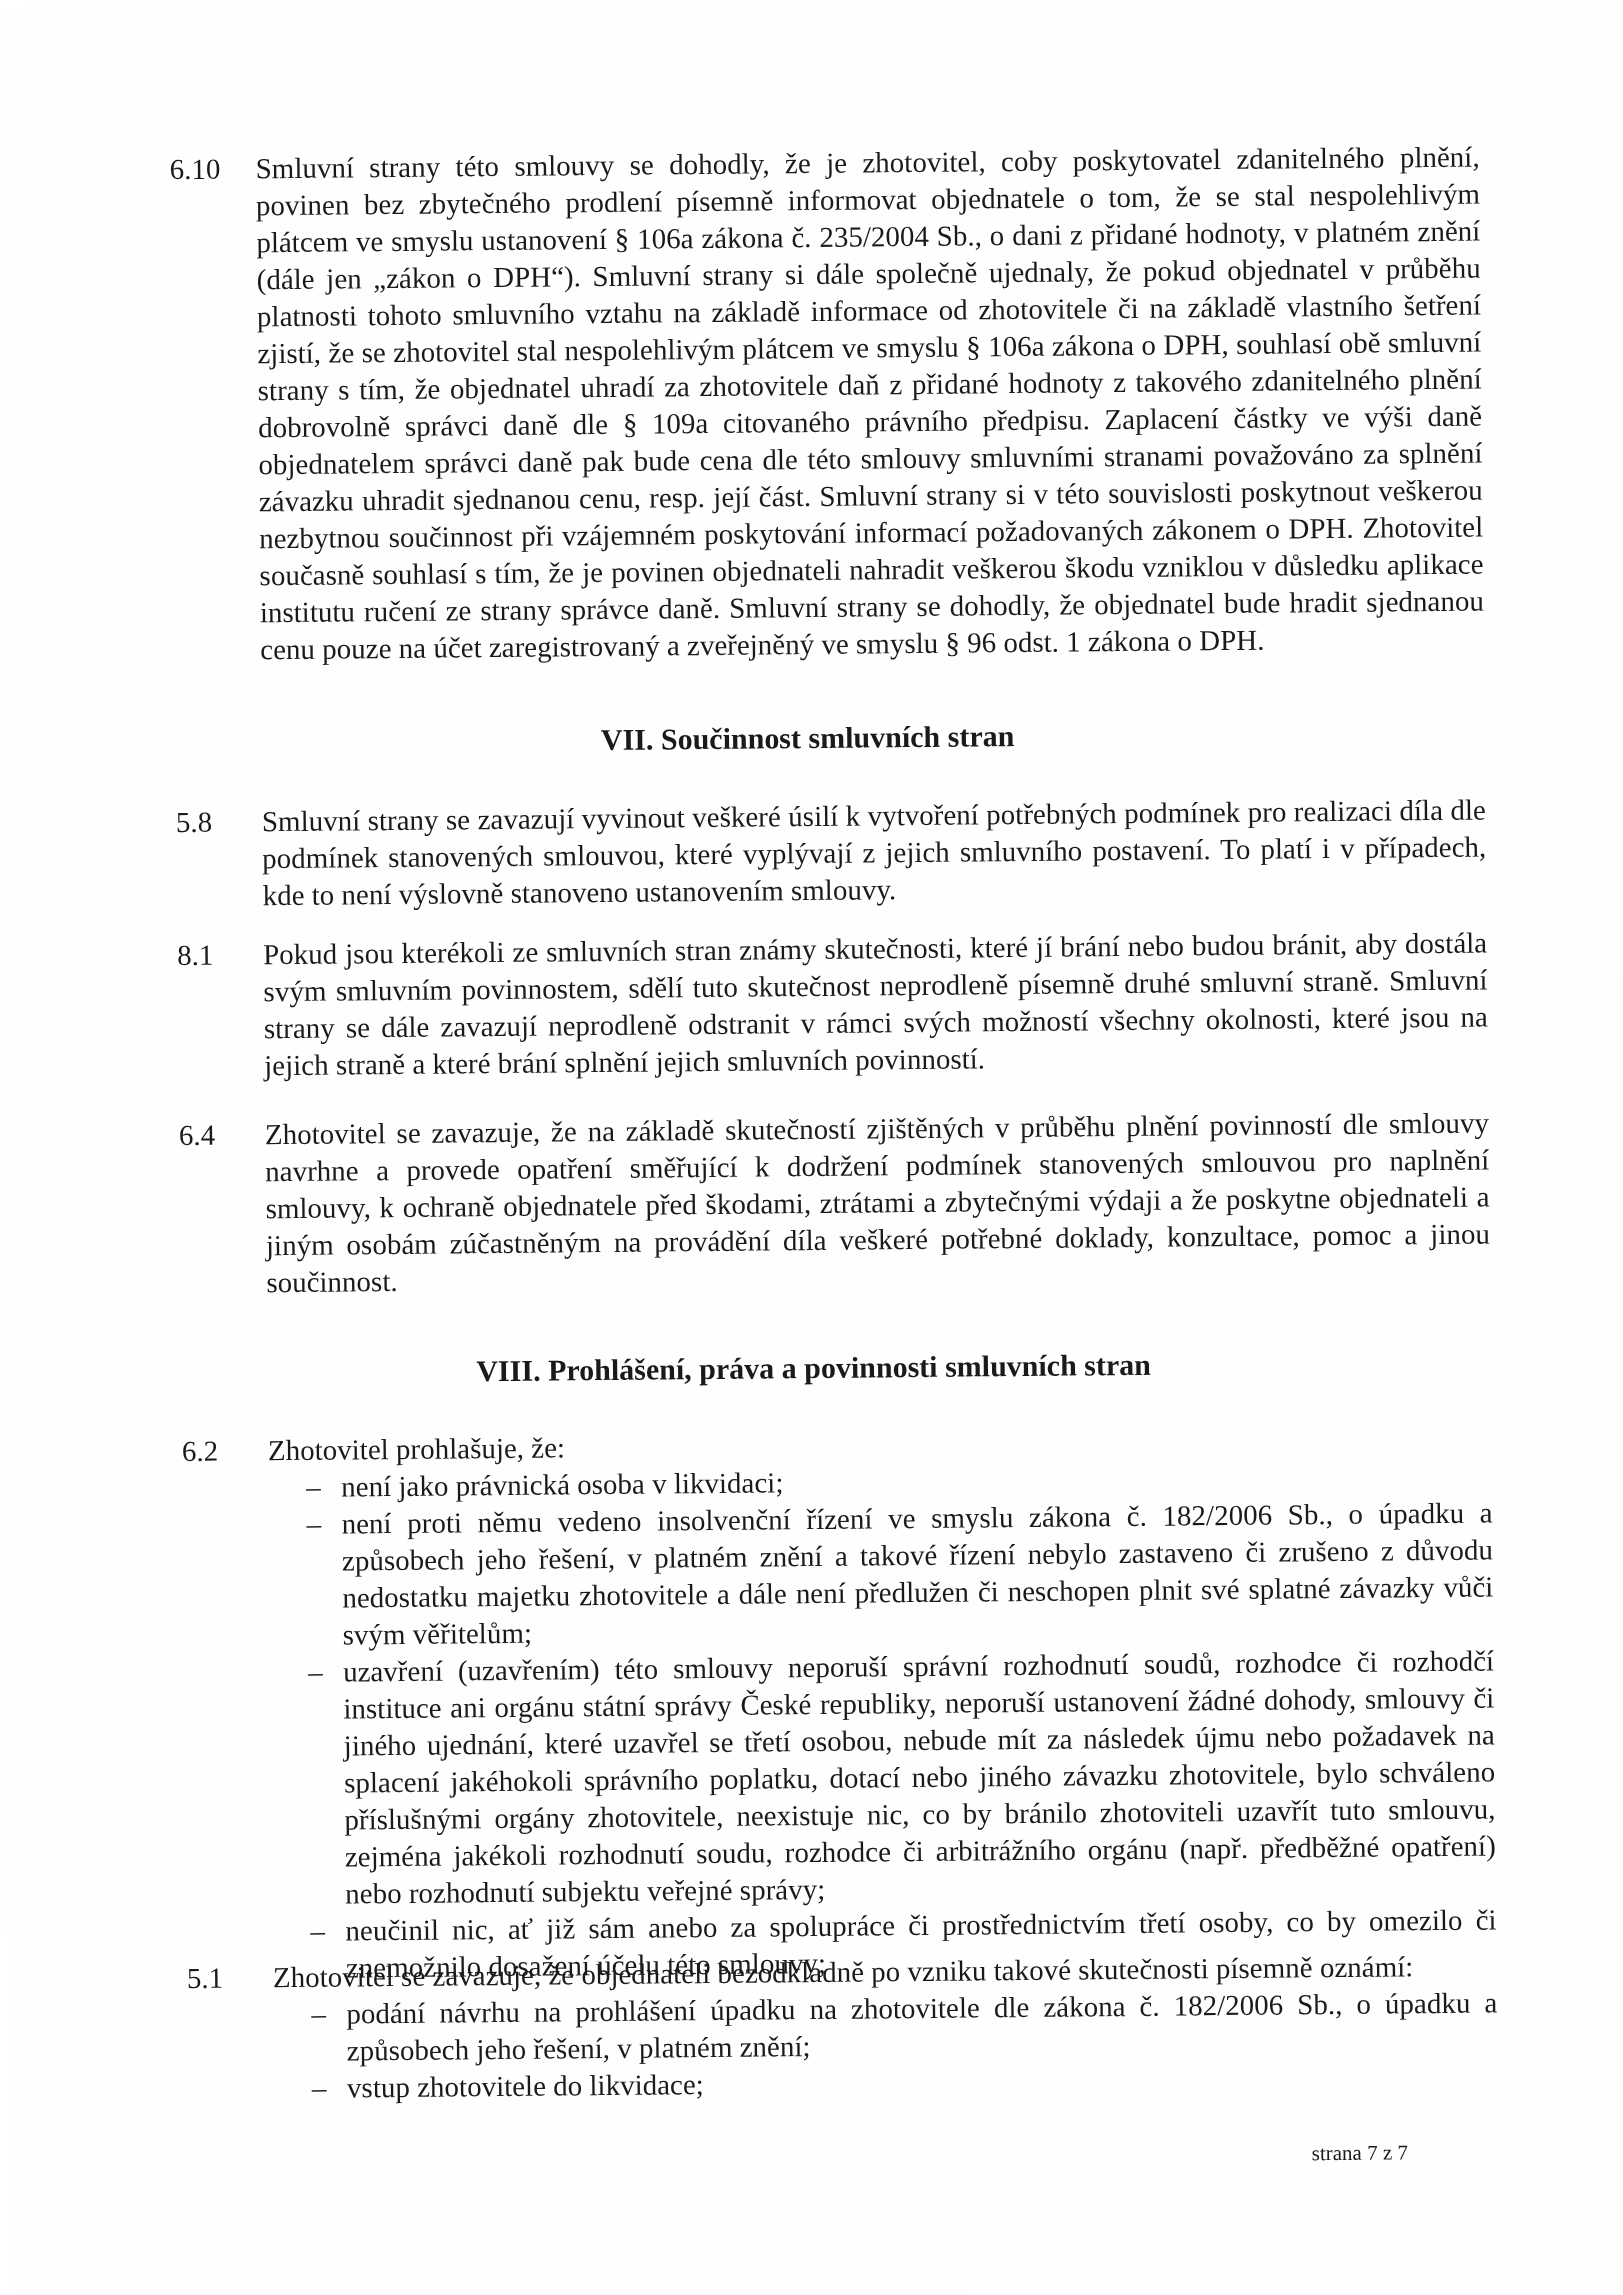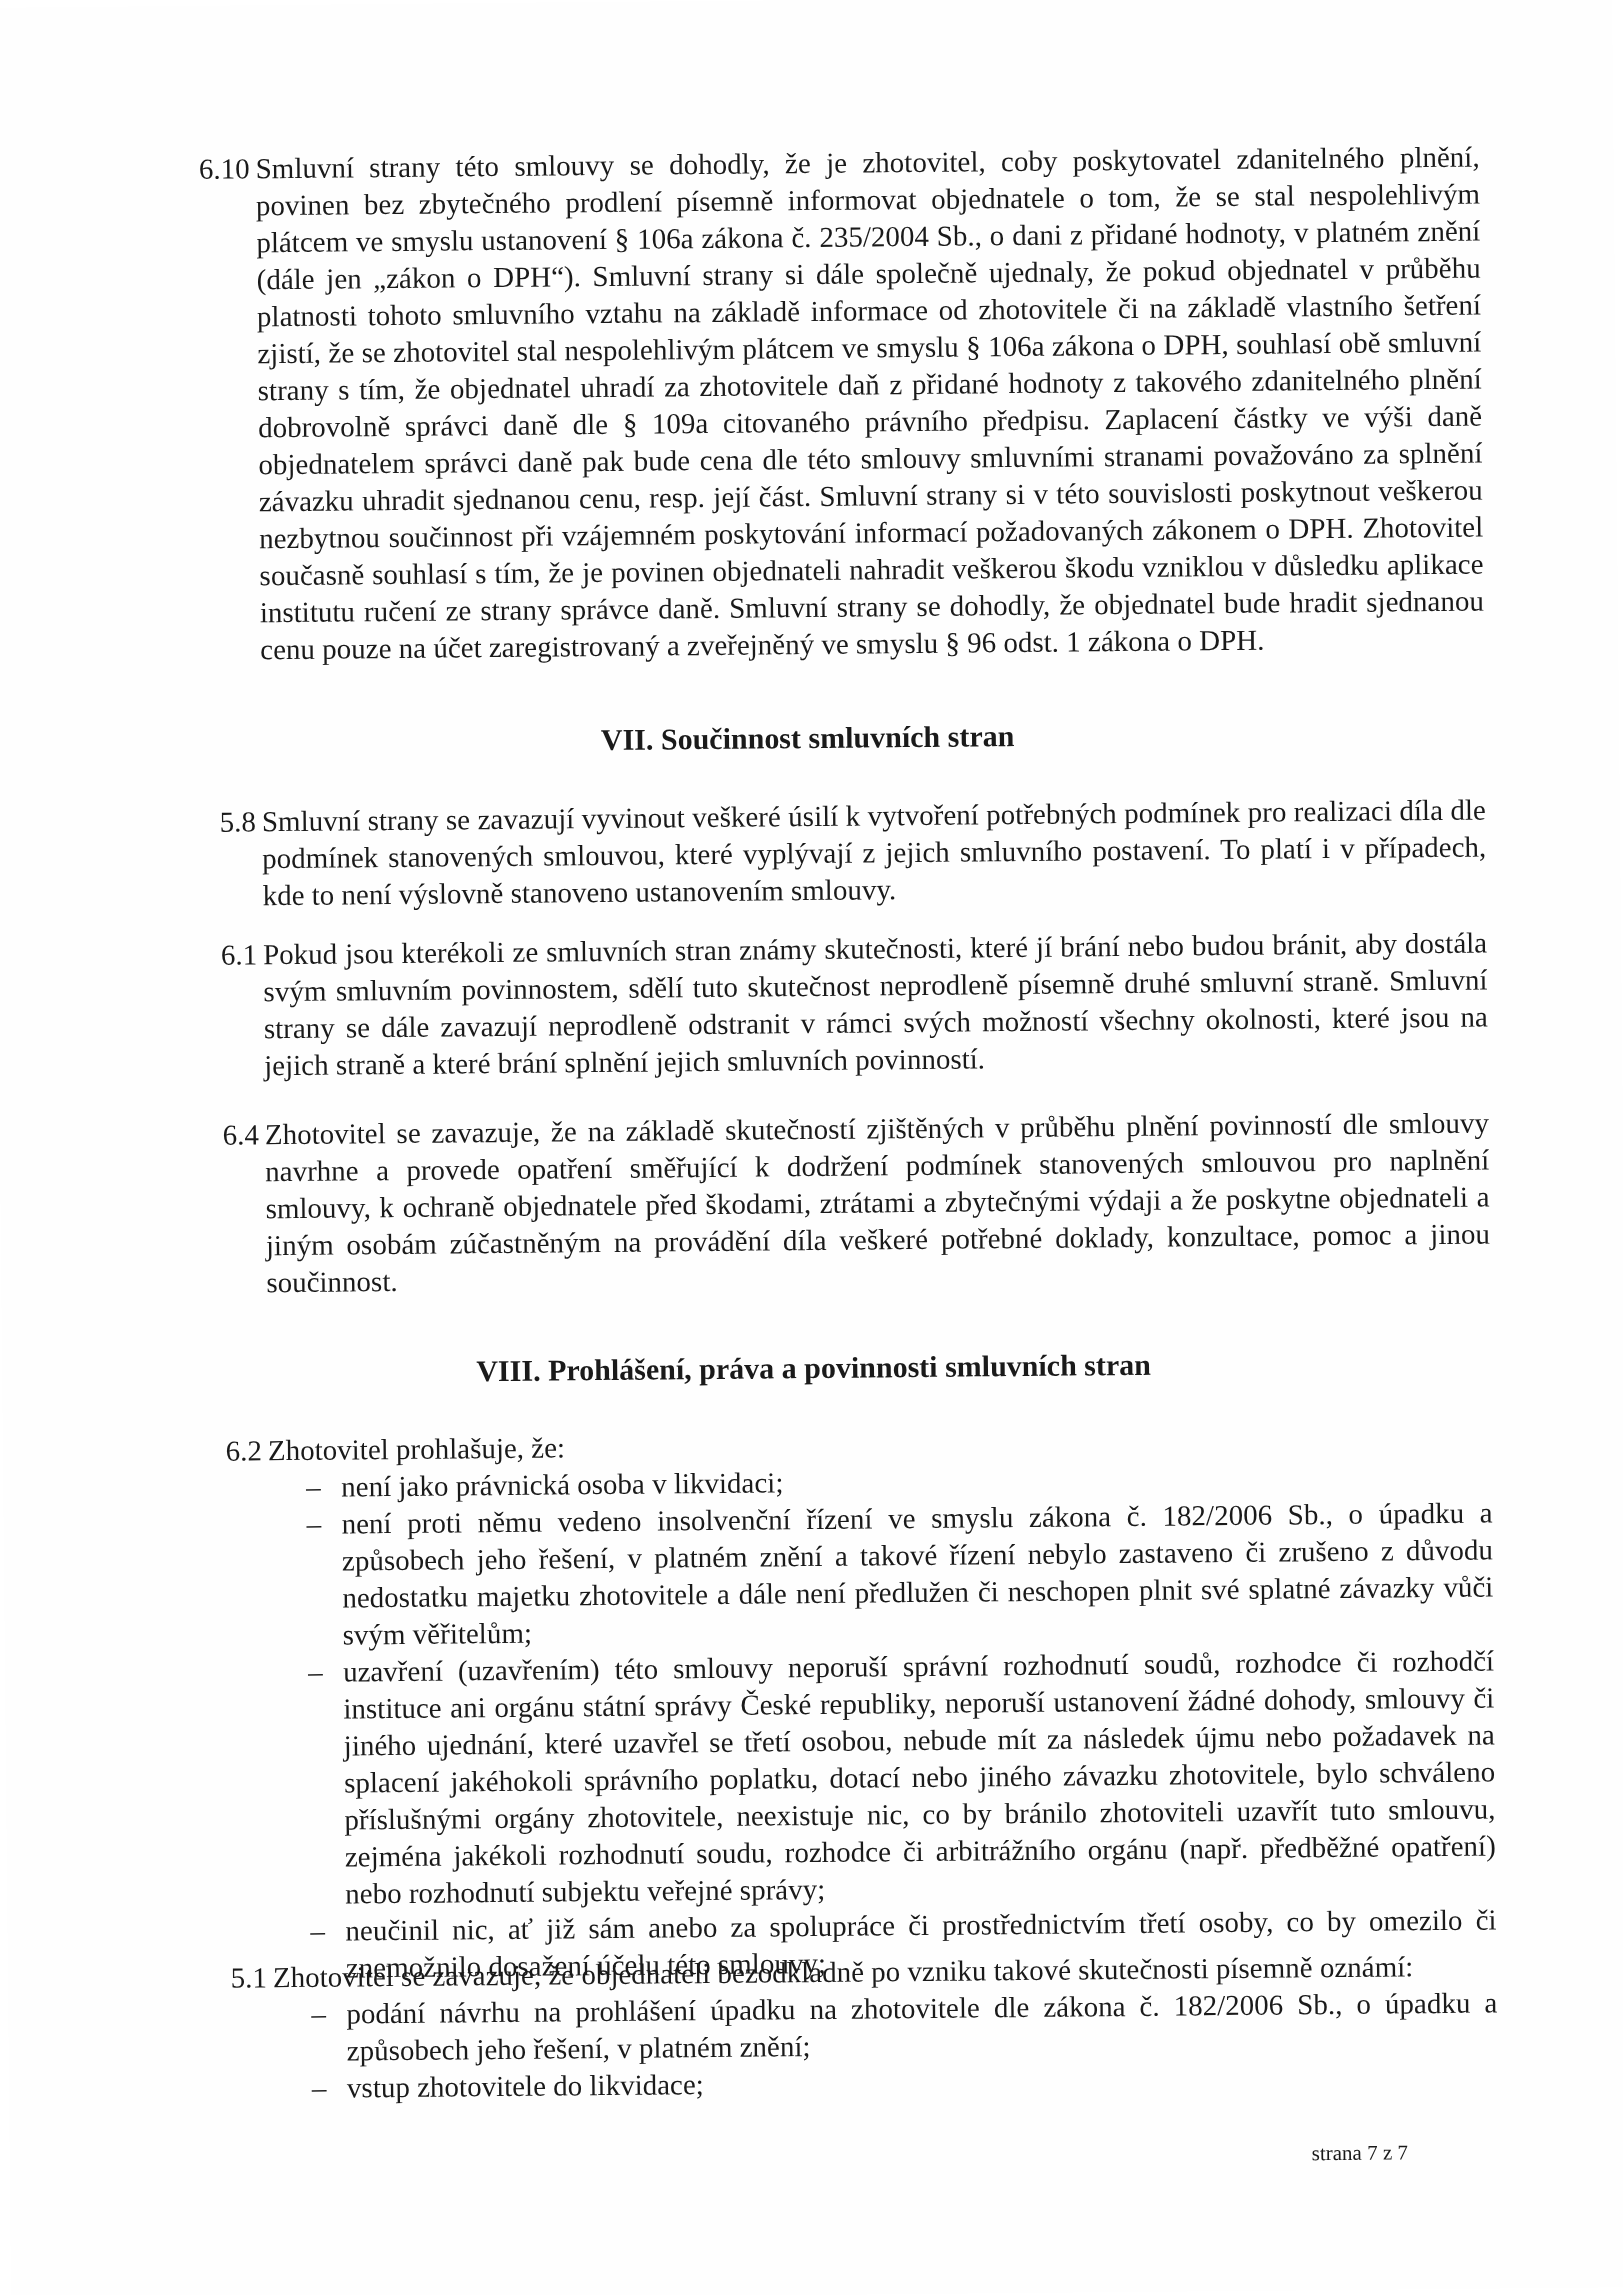--- a/index.html
+++ b/index.html
@@ -26,24 +26,23 @@
   }
   .clause {
     position: absolute;
     left: 167px;
     width: 1322px;
     font-size: 29px;
     line-height: 37px;
   }
   .clause-num {
     position: absolute;
-    left: 0;
+    left: 12px;
     top: 0;
     width: 92px;
-    text-align: right;
   }
   .clause-body {
     margin-left: 98px;
     text-align: justify;
     text-justify: inter-word;
   }
   .section-heading {
     position: absolute;
     left: 0;
     width: 1623px;
@@ -86,21 +85,21 @@
   </div>
 
   <div class="section-heading" style="top:718px;">VII. Součinnost smluvních stran</div>
 
   <div class="clause" style="top:798px;">
     <span class="clause-num">5.8</span>
     <div class="clause-body">Smluvní strany se zavazují vyvinout veškeré úsilí k vytvoření potřebných podmínek pro realizaci díla dle podmínek stanovených smlouvou, které vyplývají z jejich smluvního postavení. To platí i v případech, kde to není výslovně stanoveno ustanovením smlouvy.</div>
   </div>
 
   <div class="clause" style="top:931px;">
-    <span class="clause-num">6.1</span>
+    <span class="clause-num">8.1</span>
     <div class="clause-body">Pokud jsou kterékoli ze smluvních stran známy skutečnosti, které jí brání nebo budou bránit, aby dostála svým smluvním povinnostem, sdělí tuto skutečnost neprodleně písemně druhé smluvní straně. Smluvní strany se dále zavazují neprodleně odstranit v rámci svých možností všechny okolnosti, které jsou na jejich straně a které brání splnění jejich smluvních povinností.</div>
   </div>
 
   <div class="clause" style="top:1111px;">
     <span class="clause-num">6.4</span>
     <div class="clause-body">Zhotovitel se zavazuje, že na základě skutečností zjištěných v průběhu plnění povinností dle smlouvy navrhne a provede opatření směřující k dodržení podmínek stanovených smlouvou pro naplnění smlouvy, k ochraně objednatele před škodami, ztrátami a zbytečnými výdaji a že poskytne objednateli a jiným osobám zúčastněným na provádění díla veškeré potřebné doklady, konzultace, pomoc a jinou součinnost.</div>
   </div>
 
   <div class="section-heading" style="top:1348px;">VIII. Prohlášení, práva a povinnosti smluvních stran</div>
 

